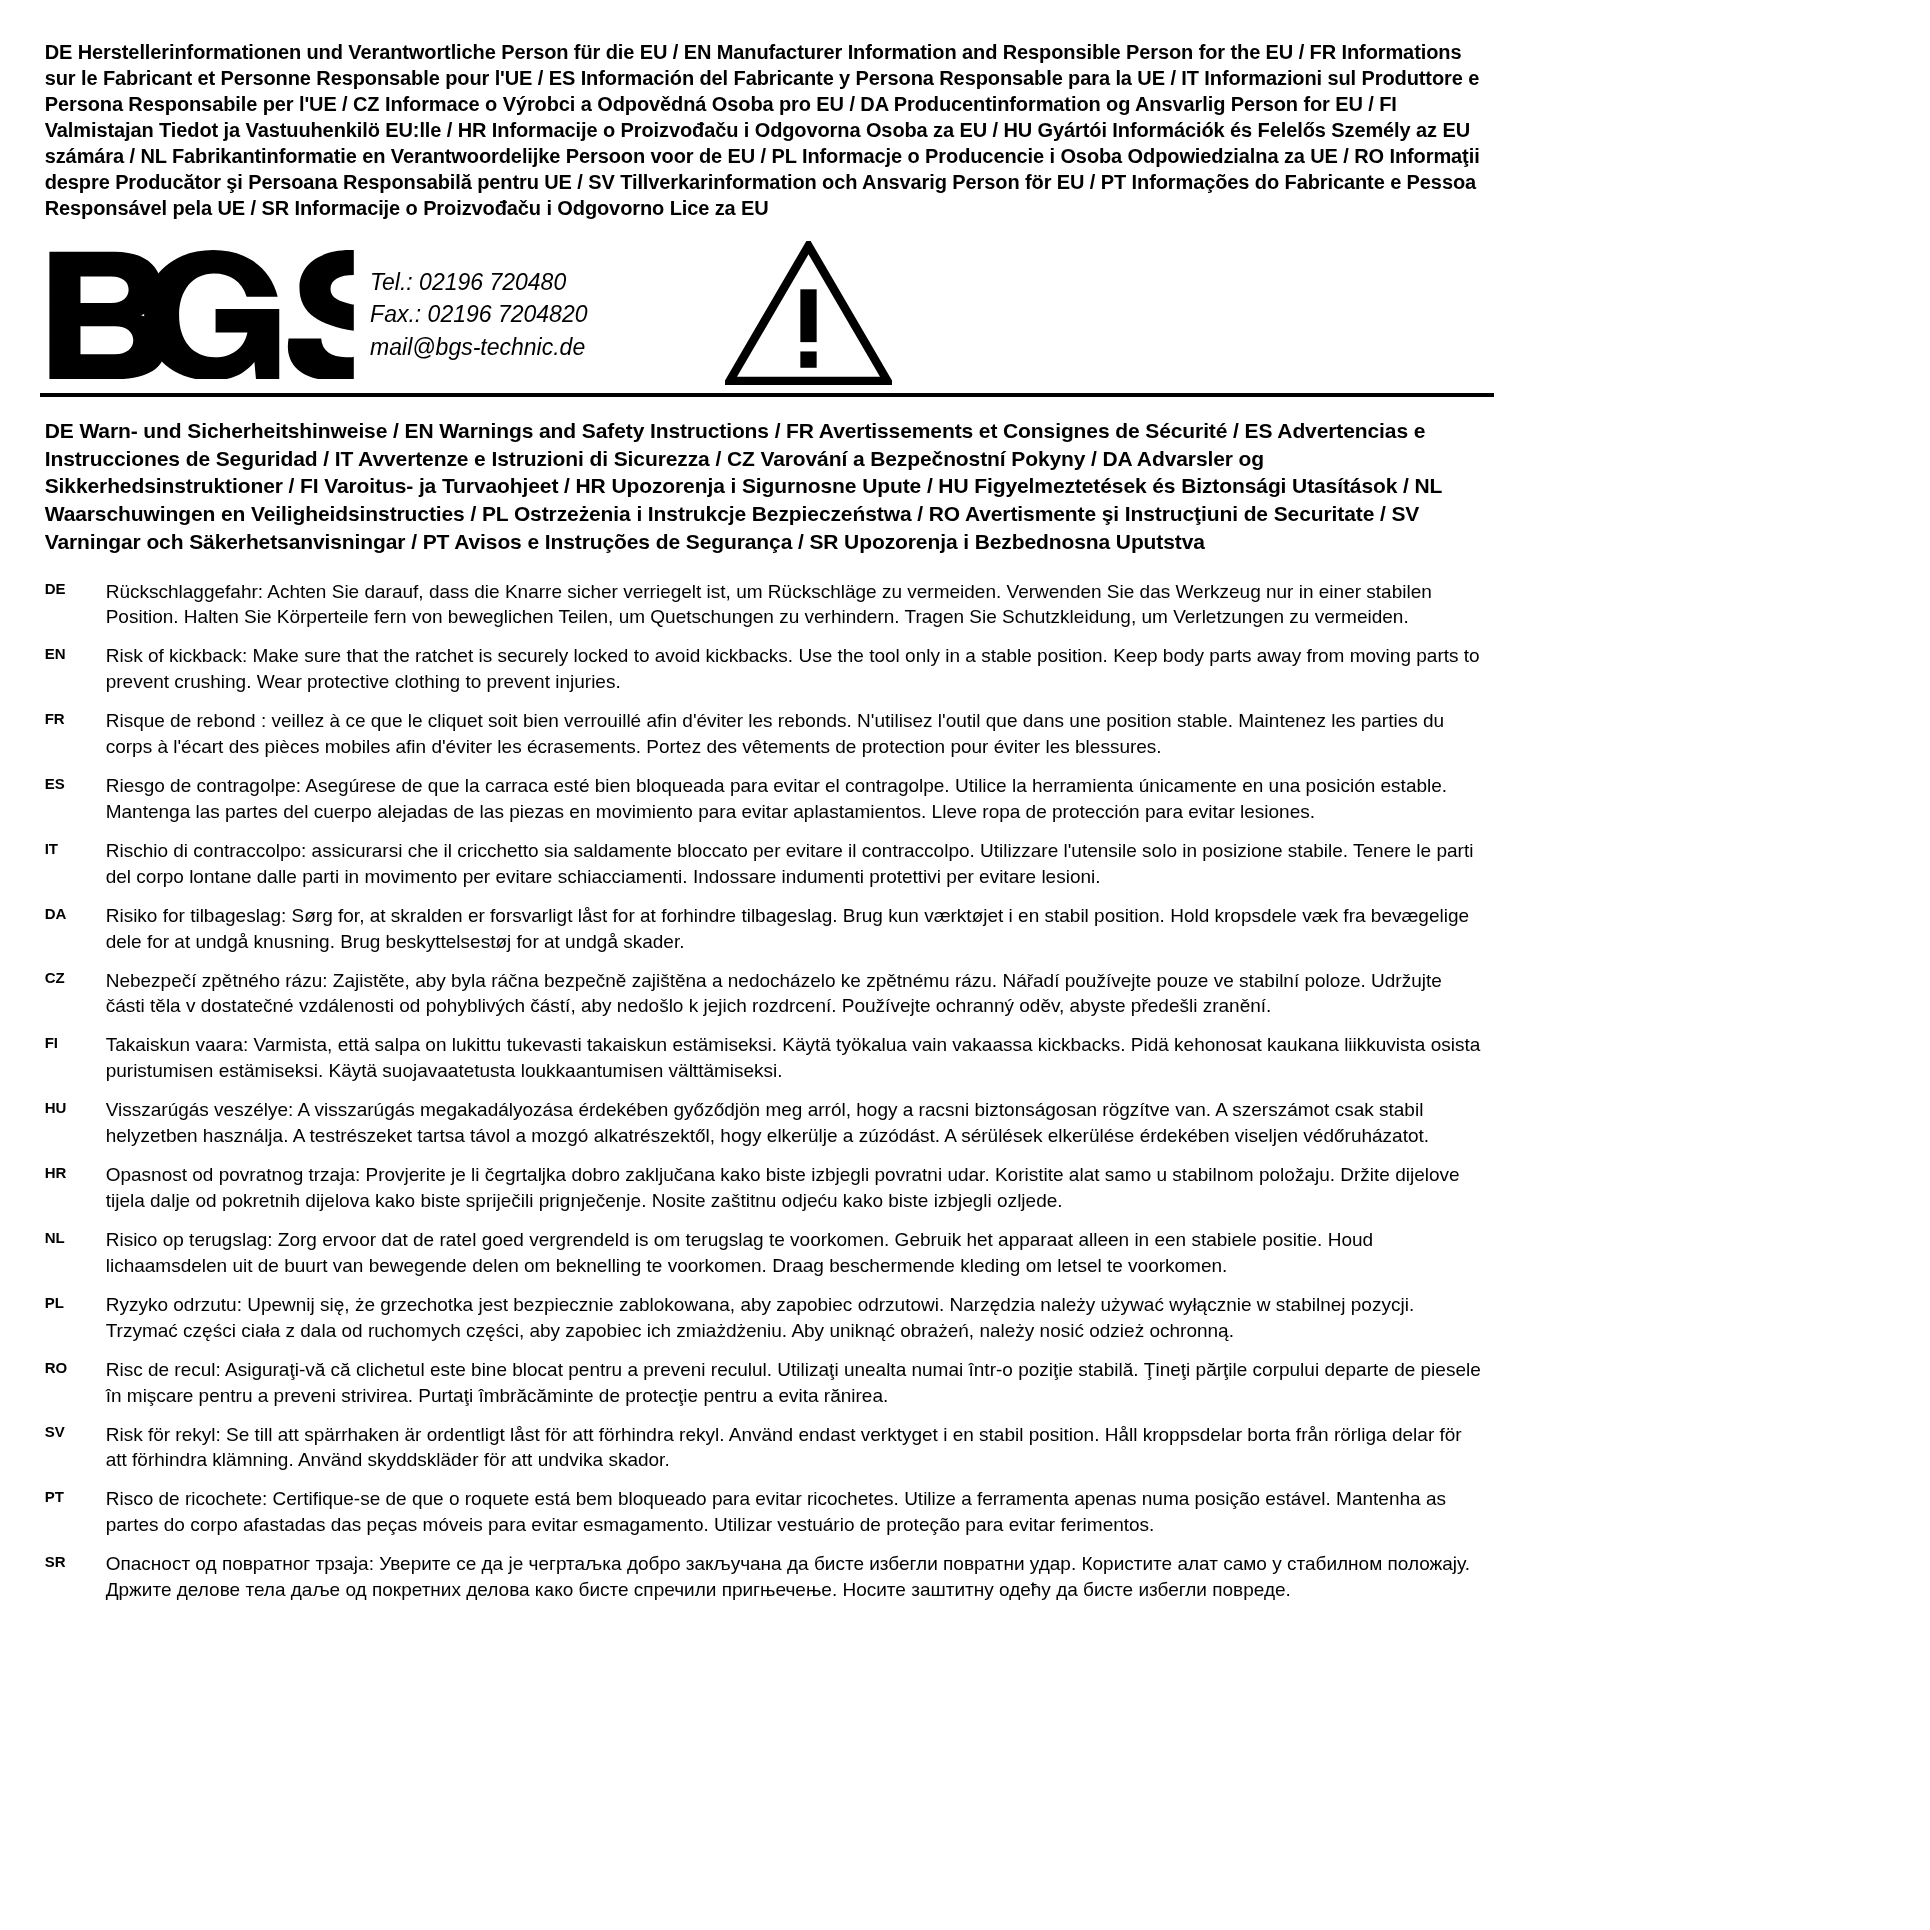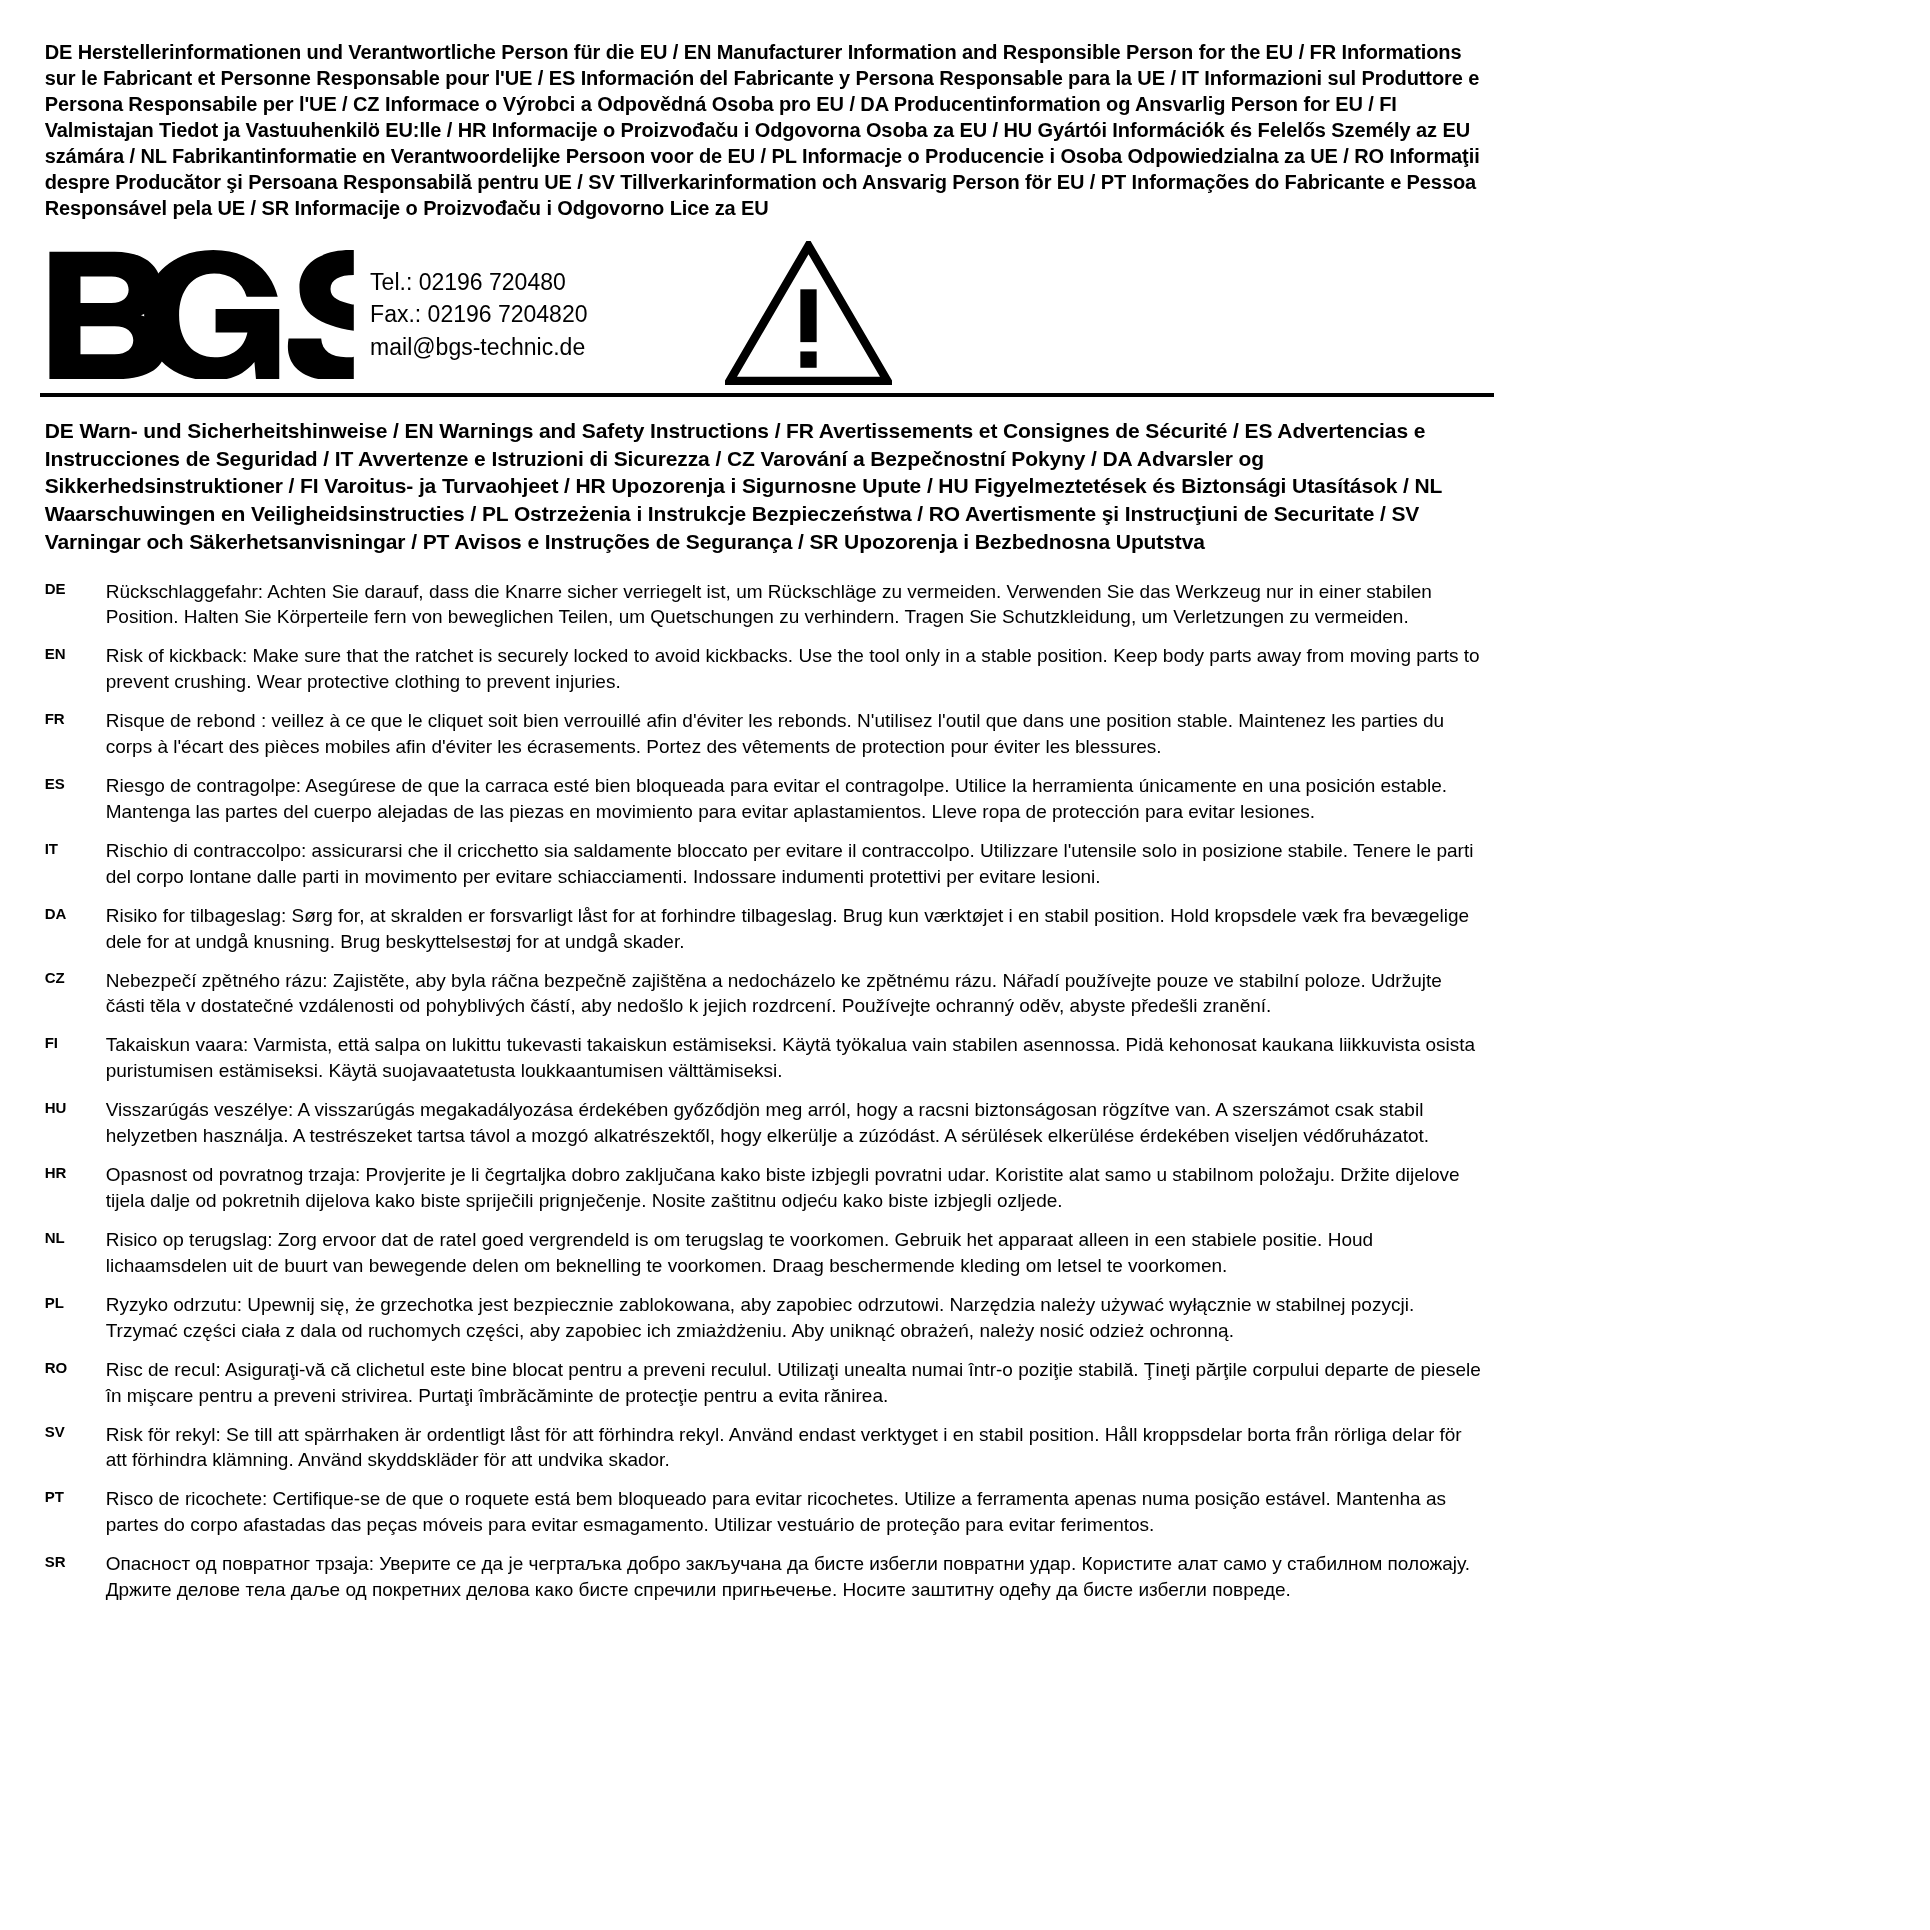--- a/index.html
+++ b/index.html
@@ -52,20 +52,21 @@
     flex: 0 0 389px;
     font-size: 23px;
     line-height: 1.42;
     padding-top: 3.1px;
   }
   .tel-col {
     flex: 0 0 327px;
     font-size: 23px;
     line-height: 1.42;
     padding-top: 3.1px;
+    font-style: italic;
   }
   .web-col {
     flex: 1 1 auto;
     text-align: center;
     font-size: 29px;
     font-weight: bold;
     letter-spacing: -0.2px;
     padding-top: 6.2px;
   }
   .warn-col {
@@ -188,21 +189,21 @@
       <div class="lang-text">Risiko for tilbageslag: Sørg for, at skralden er forsvarligt låst for at forhindre tilbageslag. Brug kun værktøjet i en stabil position. Hold kropsdele væk fra bevægelige dele for at undgå knusning. Brug beskyttelsestøj for at undgå skader.</div>
     </div>
 
     <div class="lang-row">
       <div class="lang-code">CZ</div>
       <div class="lang-text">Nebezpečí zpětného rázu: Zajistěte, aby byla ráčna bezpečně zajištěna a nedocházelo ke zpětnému rázu. Nářadí používejte pouze ve stabilní poloze. Udržujte části těla v dostatečné vzdálenosti od pohyblivých částí, aby nedošlo k jejich rozdrcení. Používejte ochranný oděv, abyste předešli zranění.</div>
     </div>
 
     <div class="lang-row">
       <div class="lang-code">FI</div>
-      <div class="lang-text">Takaiskun vaara: Varmista, että salpa on lukittu tukevasti takaiskun estämiseksi. Käytä työkalua vain stabilen asennossa. Pidä kehonosat kaukana liikkuvista osista puristumisen estämiseksi. Käytä suojavaatetusta loukkaantumisen välttämiseksi.</div>
+      <div class="lang-text">Takaiskun vaara: Varmista, että salpa on lukittu tukevasti takaiskun estämiseksi. Käytä työkalua vain vakaassa kickbacks. Pidä kehonosat kaukana liikkuvista osista puristumisen estämiseksi. Käytä suojavaatetusta loukkaantumisen välttämiseksi.</div>
     </div>
 
     <div class="lang-row">
       <div class="lang-code">HU</div>
       <div class="lang-text">Visszarúgás veszélye: A visszarúgás megakadályozása érdekében győződjön meg arról, hogy a racsni biztonságosan rögzítve van. A szerszámot csak stabil helyzetben használja. A testrészeket tartsa távol a mozgó alkatrészektől, hogy elkerülje a zúzódást. A sérülések elkerülése érdekében viseljen védőruházatot.</div>
     </div>
 
     <div class="lang-row">
       <div class="lang-code">HR</div>
       <div class="lang-text">Opasnost od povratnog trzaja: Provjerite je li čegrtaljka dobro zaključana kako biste izbjegli povratni udar. Koristite alat samo u stabilnom položaju. Držite dijelove tijela dalje od pokretnih dijelova kako biste spriječili prignječenje. Nosite zaštitnu odjeću kako biste izbjegli ozljede.</div>

